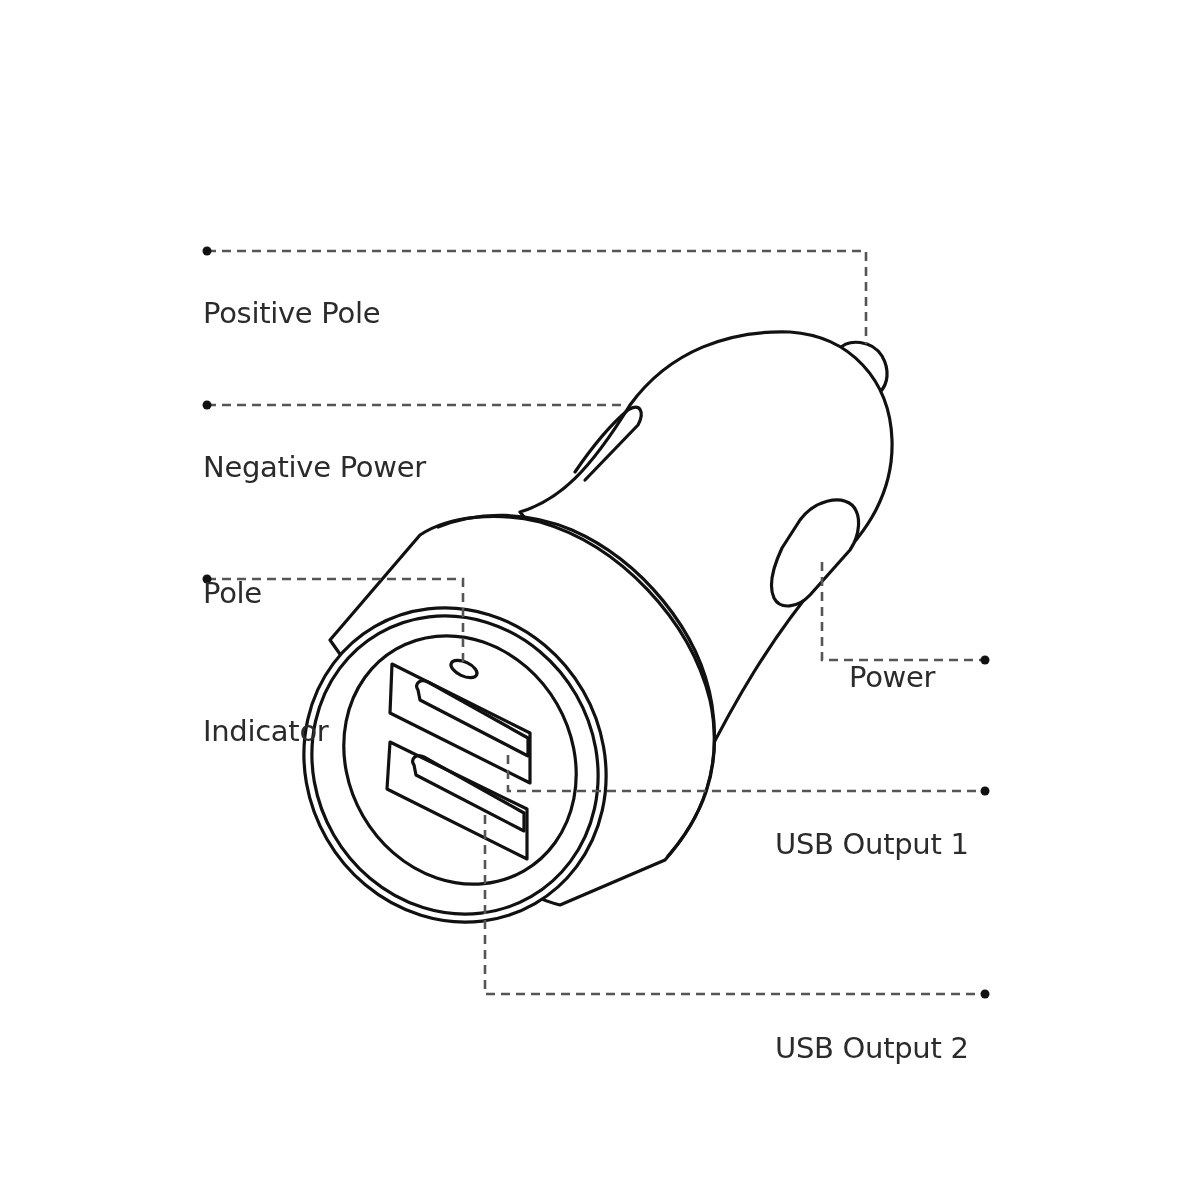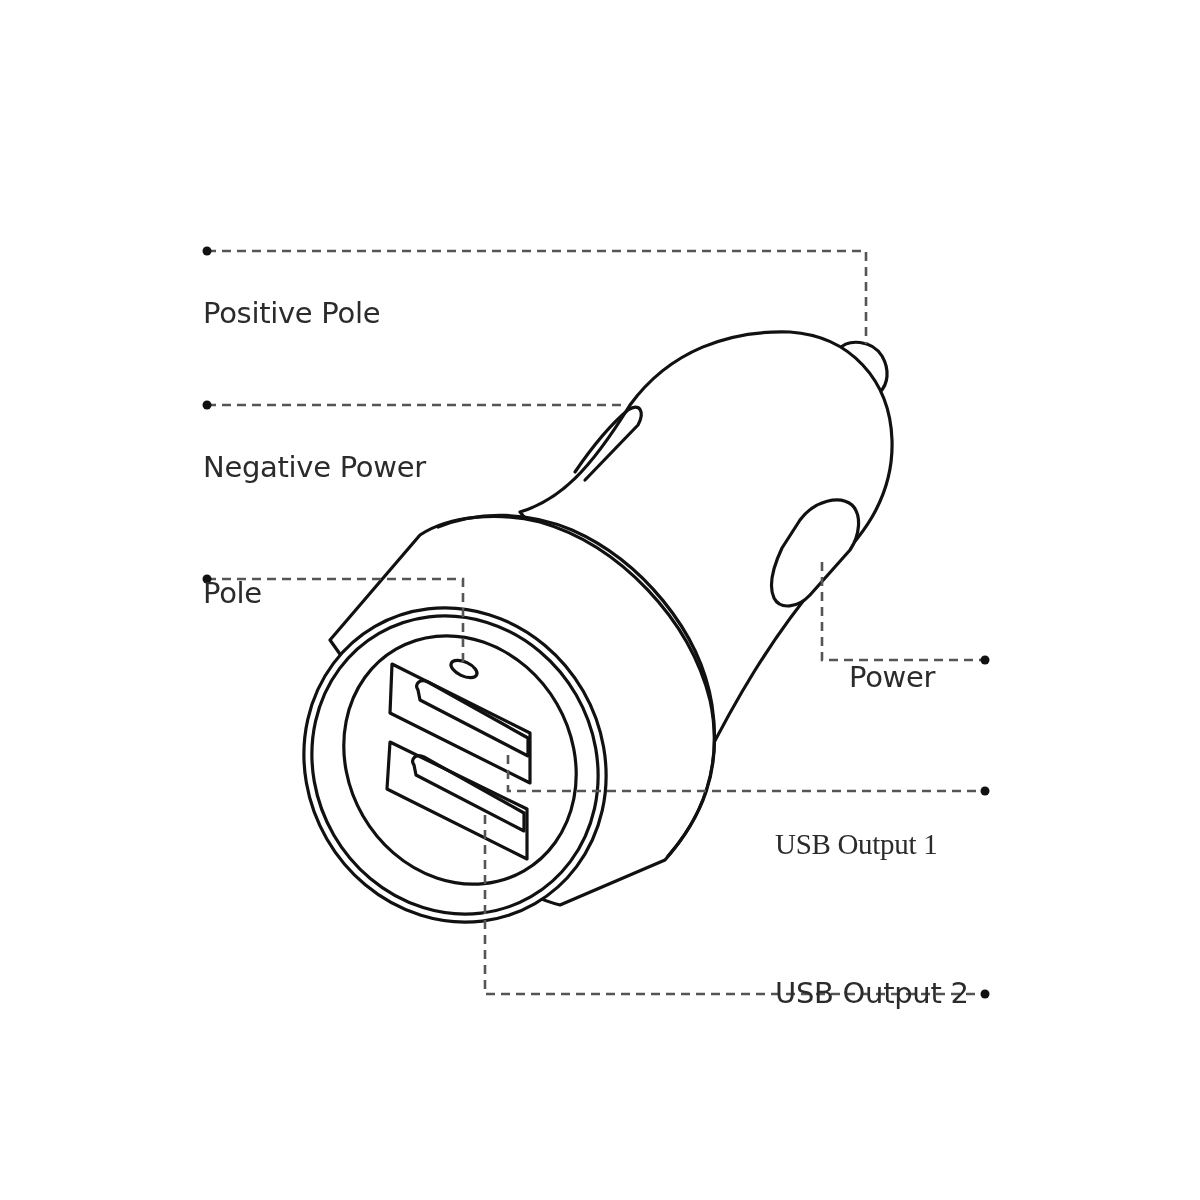--- a/index.html
+++ b/index.html
@@ -79,25 +79,26 @@
 <div class="label" style="left:203px; top:198px;">
   <span>Positive Pole</span>
 </div>
 
 <div class="label" style="left:203px; top:352px;">
   <span>Negative Power</span>
 </div>
 
 <div class="label" style="left:203px; top:478px;">
   <span>Pole</span>
+  <span>Indicator</span>
 </div>
 
 <div class="label" style="left:849px; top:562px;">
   <span>Power</span>
 </div>
 
-<div class="label" style="left:775px; top:729px;font-family:Liberation Serif, serif;">
+<div class="label" style="left:775px; top:729px;">
   <span>USB Output 1</span>
 </div>
 
-<div class="label" style="left:775px; top:878px;text-align:right;">
+<div class="label" style="left:775px; top:933px;text-align:right;">
   <span>USB Output 2</span>
 </div>
 
 </body></html>

